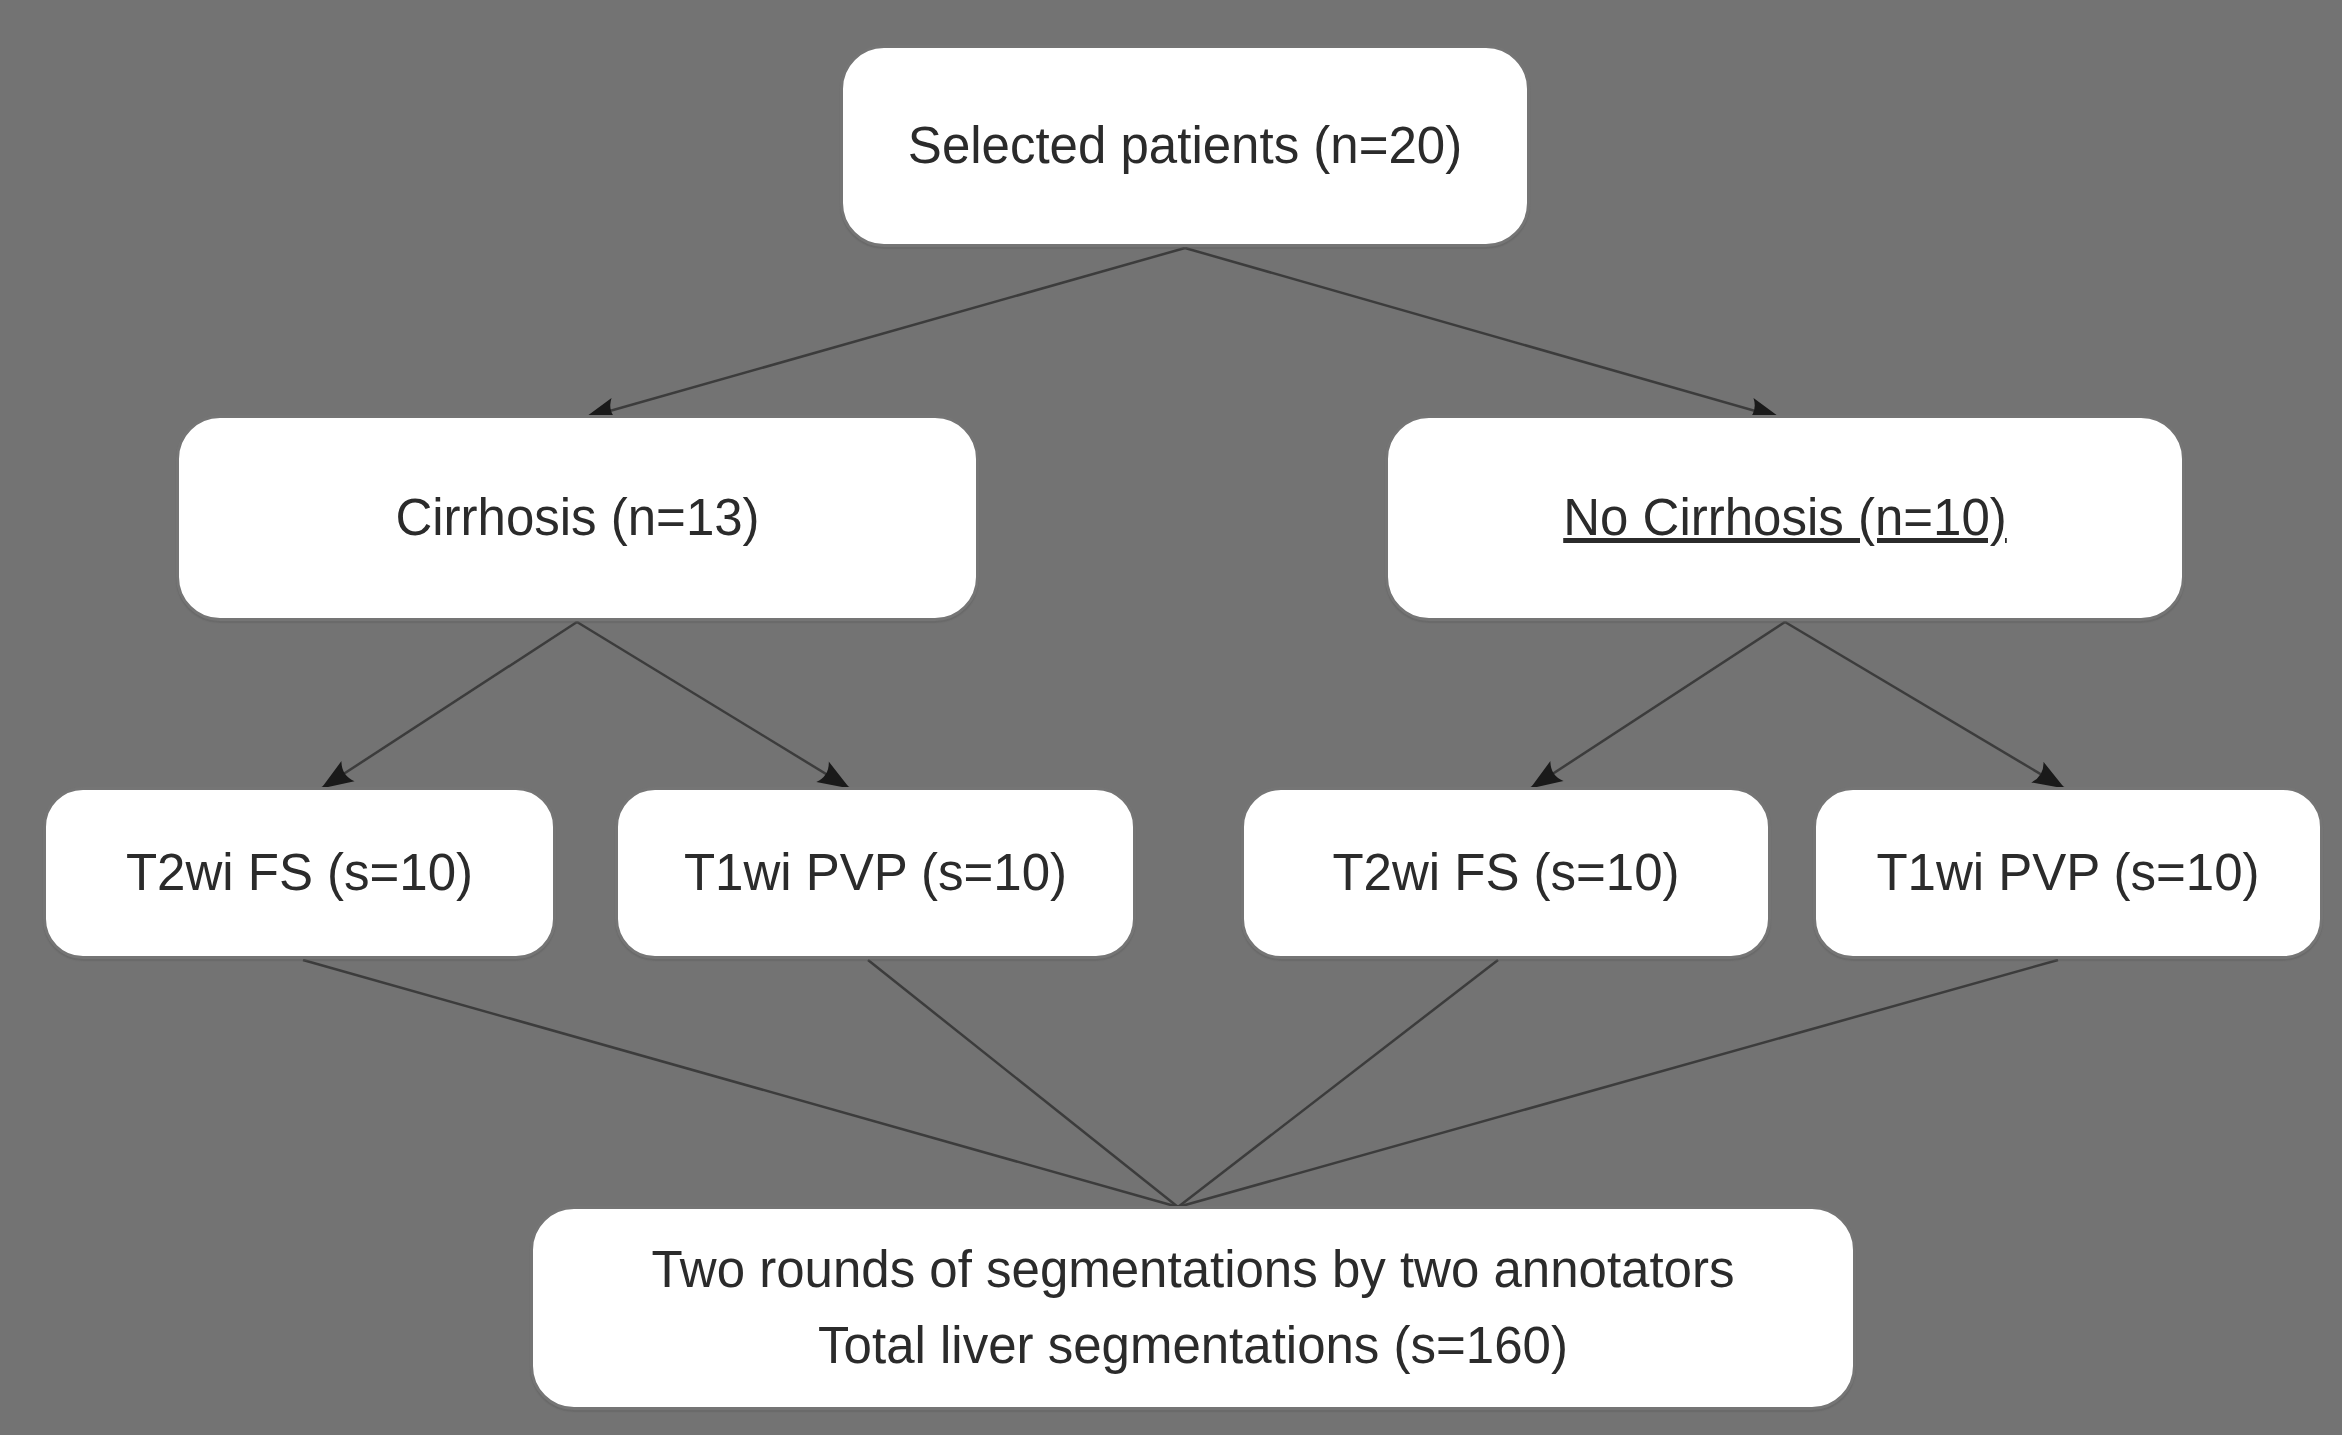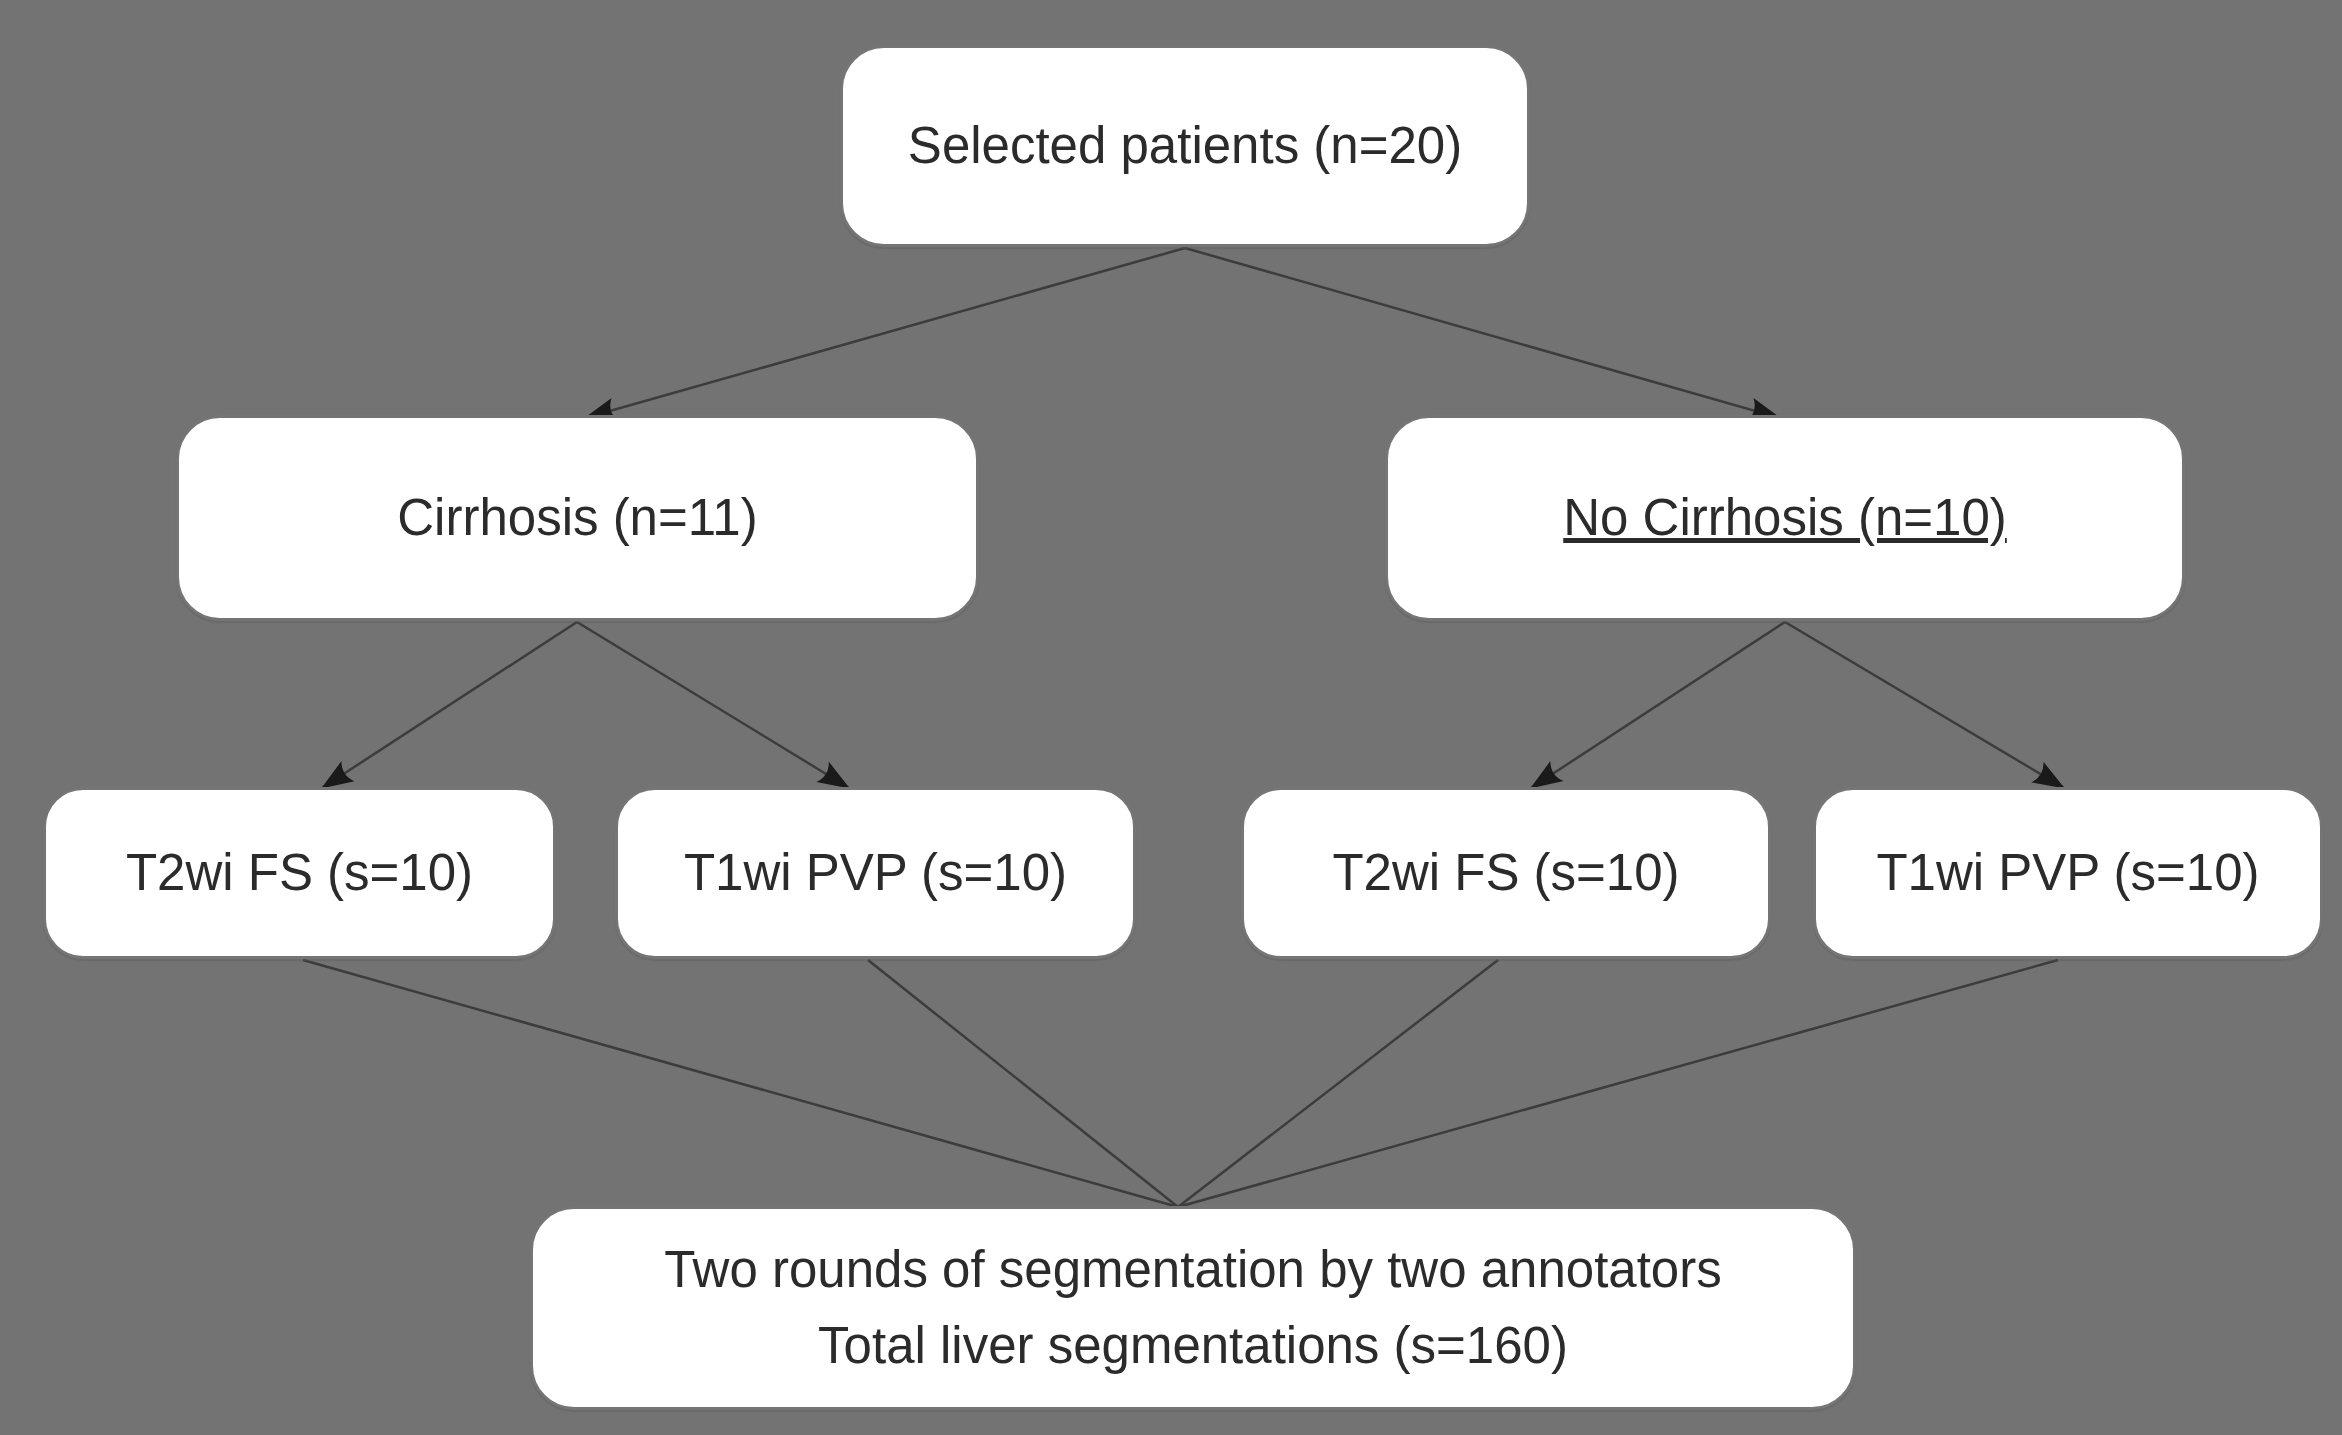--- a/index.html
+++ b/index.html
@@ -78,21 +78,21 @@
     <line x1="868" y1="960" x2="1178" y2="1207" stroke="#3c3c3c" stroke-width="2.5"></line>
     <line x1="1498" y1="960" x2="1178" y2="1207" stroke="#3c3c3c" stroke-width="2.5"></line>
     <line x1="2058" y1="960" x2="1178" y2="1207" stroke="#3c3c3c" stroke-width="2.5"></line>
   </svg>
 
   <div class="node node-root">
     <span class="node-line">Selected patients (n=20)</span>
   </div>
 
   <div class="node node-cirr">
-    <span class="node-line">Cirrhosis (n=11)</span>
+    <span class="node-line">Cirrhosis (n=13)</span>
   </div>
 
   <div class="node node-nocirr">
     <span class="node-line">No Cirrhosis (n=10)</span>
   </div>
 
   <div class="node node-a">
     <span class="node-line">T2wi FS (s=10)</span>
   </div>
 
@@ -102,17 +102,17 @@
 
   <div class="node node-c">
     <span class="node-line">T2wi FS (s=10)</span>
   </div>
 
   <div class="node node-d">
     <span class="node-line">T1wi PVP (s=10)</span>
   </div>
 
   <div class="node node-result">
-    <span class="node-line">Two rounds of segmentation by two annotators</span>
+    <span class="node-line">Two rounds of segmentations by two annotators</span>
     <span class="node-line">Total liver segmentations (s=160)</span>
   </div>
 
 </div>
 
 </body></html>

